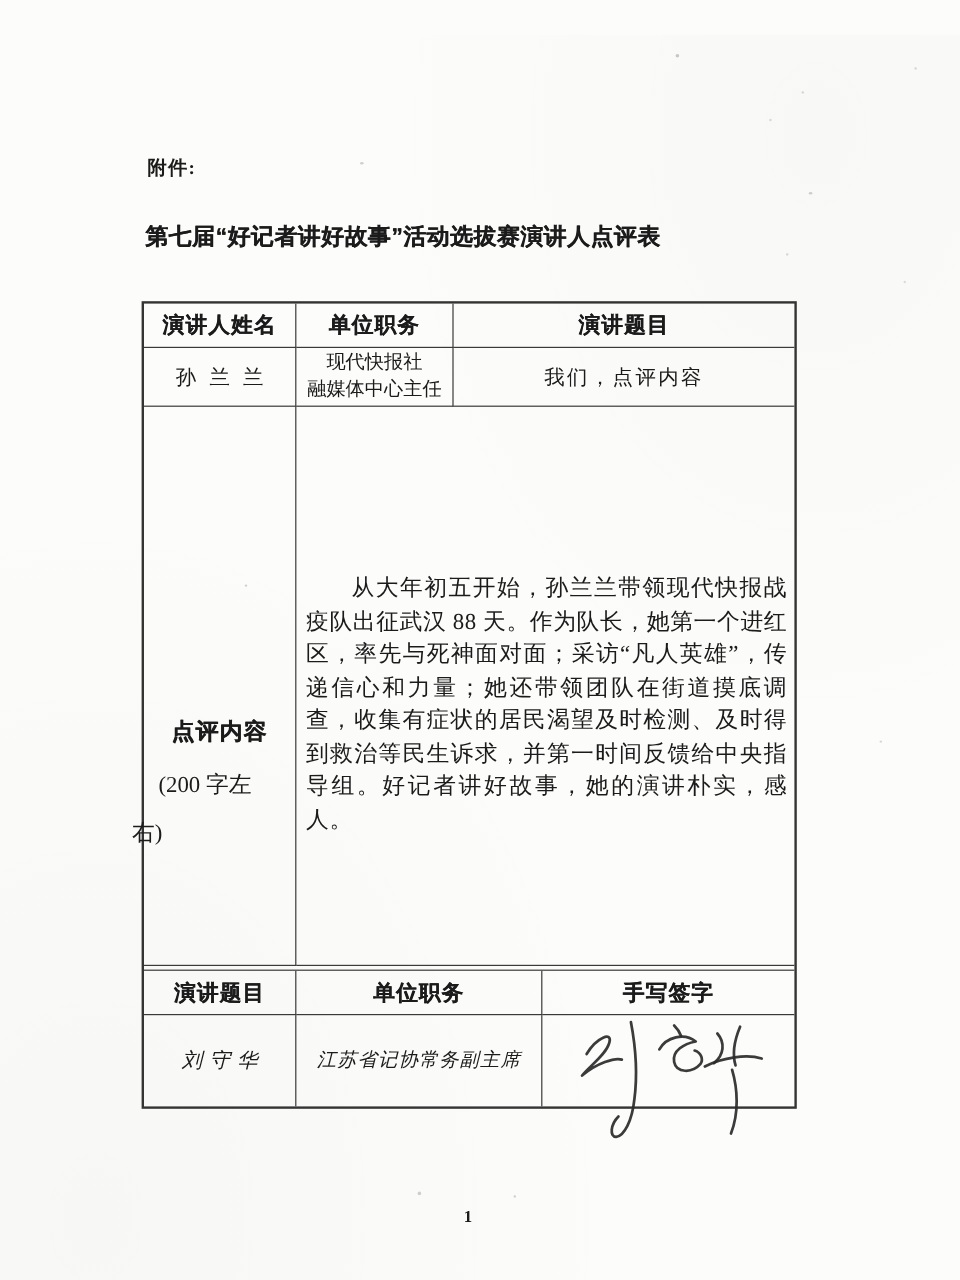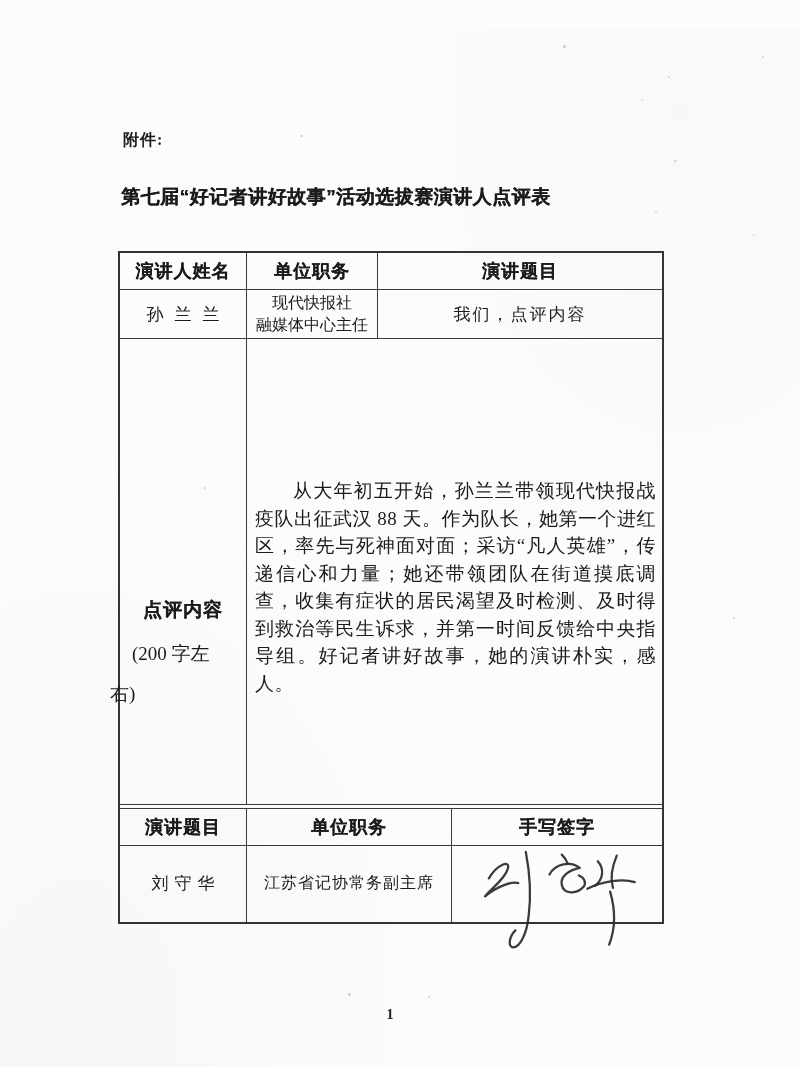--- a/index.html
+++ b/index.html
@@ -54,21 +54,21 @@
   #grid-comment{grid-template-columns:127px 1fr;grid-template-rows:466px;}
   #grid-expert{grid-template-columns:127px 205px 1fr;grid-template-rows:37px 76px;
     border-top:1.5px solid #3a3a3a;margin-top:2.5px;}
   .c{
     border-right:1.5px solid #3a3a3a;border-bottom:1.5px solid #3a3a3a;
     display:flex;align-items:center;justify-content:center;
     position:relative;overflow:visible;
     font-size:17px;
   }
   .nr{border-right:none;}
-  .nb{border-bottom:none;}
+  .nb{border-bottom:none;font-style:italic;}
   .hdr{
     font-family:"Liberation Sans","DejaVu Sans",sans-serif;
     font-weight:bold;font-size:18px;letter-spacing:1px;
     text-shadow:0.35px 0 0 #1b1b1b;
   }
   .name-spaced{letter-spacing:11px;text-indent:11px;}
   .unit-2line{flex-direction:column;line-height:1.35;font-size:16px;text-align:center;}
   .topic{letter-spacing:2px;}
 
   

